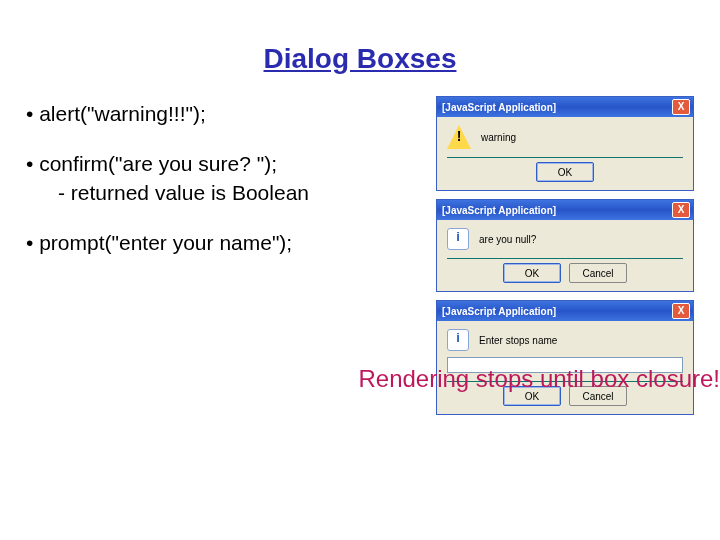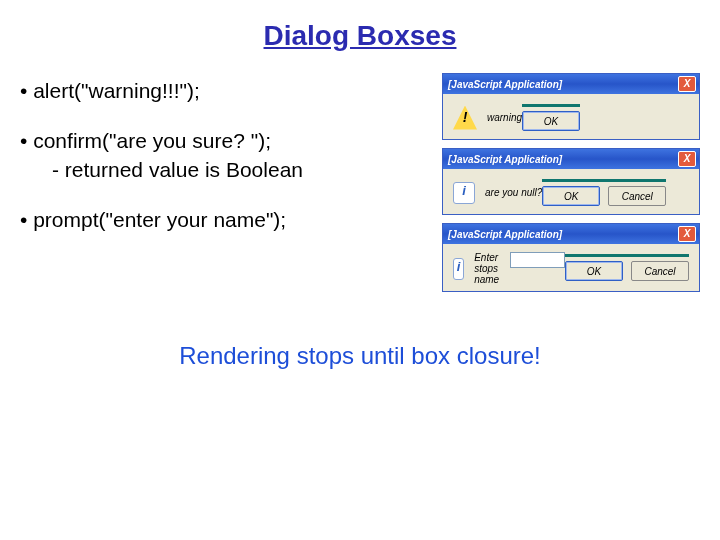--- a/index.html
+++ b/index.html
@@ -9,21 +9,22 @@
     height: 540px;
     background: #fff;
     font-family: Arial, Helvetica, sans-serif;
     overflow: hidden;
   }
   .slide {
     width: 720px;
     height: 440px;
     position: relative;
     box-sizing: border-box;
-    padding: 20px 20px;
+    padding: 20px 26px;
+    margin-top: 23px;
   }
   .title {
     text-align: center;
     font-size: 28px;
     font-weight: bold;
     color: #2b2bb0;
     text-decoration: underline;
     margin-bottom: 25px;
   }
   .content {
@@ -48,21 +49,20 @@
   }
   .sub-line::before {
     content: "- ";
   }
   .dialogs-col {
     width: 258px;
     display: flex;
     flex-direction: column;
     gap: 8px;
     margin-top: -4px;
-    font-style: italic;
   }
   .dlg {
     border: 1px solid #3a5fc4;
     background: #ece9d8;
     font-family: Tahoma, Arial, sans-serif;
     font-size: 10px;
     color: #000;
   }
   .dlg-titlebar {
     height: 20px;
@@ -84,34 +84,36 @@
     color: #fff;
     display: flex;
     align-items: center;
     justify-content: center;
     font-size: 10px;
     line-height: 1;
   }
   .dlg-body {
     padding: 8px 10px 6px 10px;
     display: flex;
+    flex-direction: column;
+    gap: 6px;
     border-radius: 20px;
   }
   .dlg-row {
     display: flex;
     align-items: center;
     gap: 10px;
     font-size: 10px;
   }
   .dlg-btns {
     display: flex;
     justify-content: center;
     gap: 8px;
     padding: 4px 0 2px 0;
-    border-top: 3px solid #0f766e;
+    border-top: 1px solid #0f766e;
     margin-top: 2px;
   }
   .dlg-btn {
     min-width: 56px;
     height: 18px;
     background: #ece9d8;
     border: 1px solid #888;
     border-radius: 2px;
     font-size: 10px;
     display: flex;
@@ -162,23 +164,23 @@
     height: 16px;
     border: 1px solid #7f9db9;
     background: #fff;
     width: 100%;
     box-sizing: border-box;
   }
   .bottom-line {
     position: absolute;
     left: 0; right: 0;
     bottom: 70px;
-    text-align: center;
+    text-align: right;
     font-size: 24px;
-    color: #1d4ed8;
+    color: #be185d;
   }
 </style>
 </head>
 <body>
 
 <div class="slide">
   <div class="title">Dialog Boxses</div>
 
   <div class="content">
     <div class="text-col">

